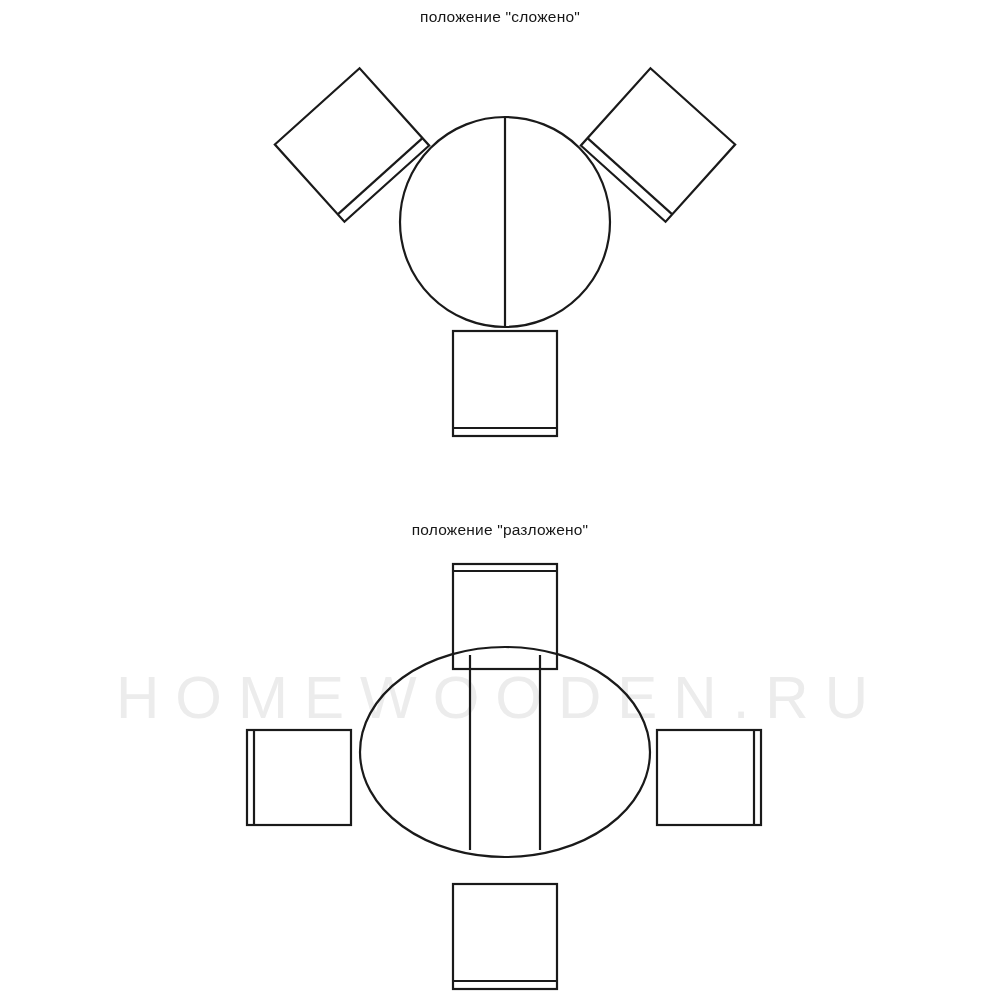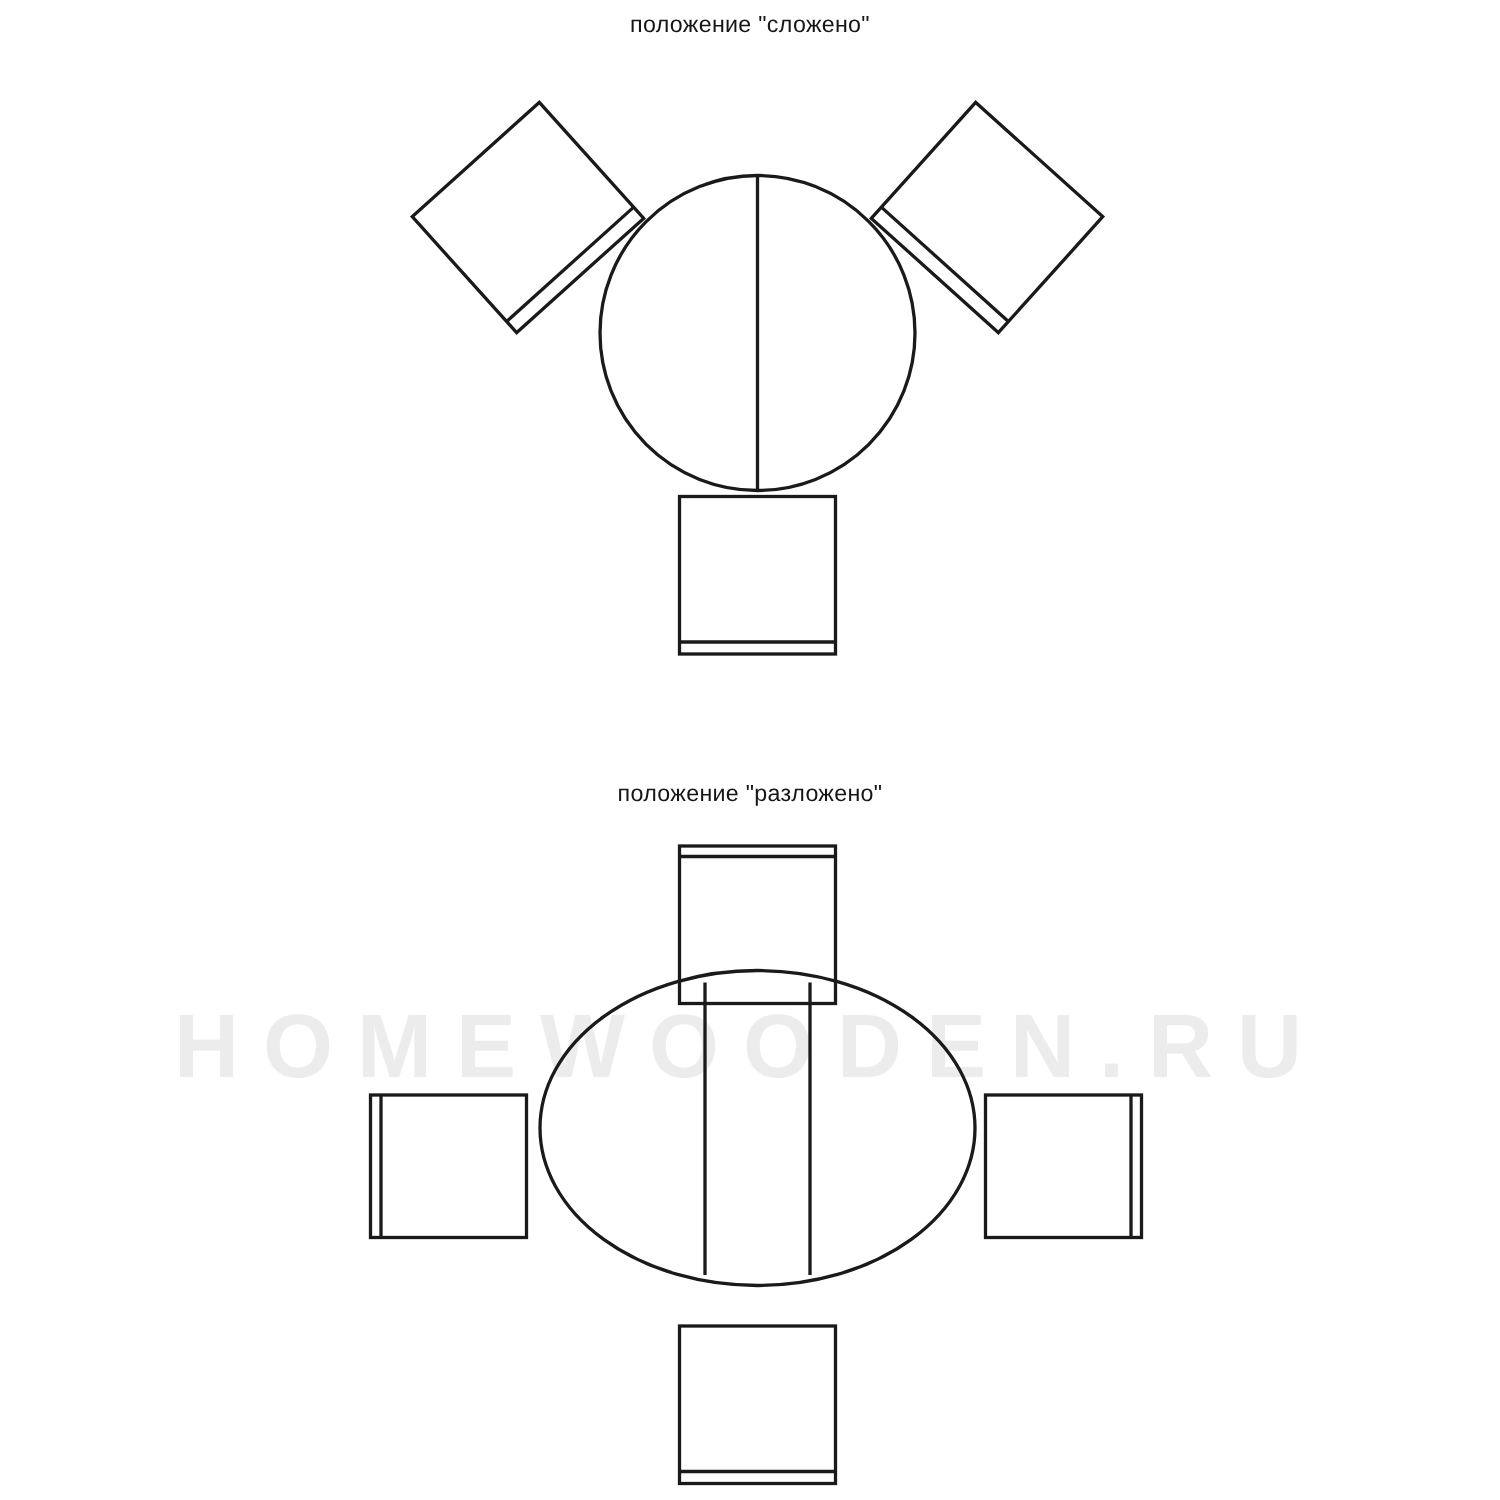--- a/index.html
+++ b/index.html
@@ -45,21 +45,21 @@
     top: 521px;
     left: 0;
   }
   .watermark {
     position: absolute;
     top: 668px;
     left: 0;
     width: 1000px;
     text-align: center;
     font-size: 60px;
-    font-weight: bold;
+    font-weight: normal;
     letter-spacing: 16px;
     color: #ececec;
     user-select: none;
     pointer-events: none;
     line-height: 1;
   }
 </style>
 </head>
 <body>
 

